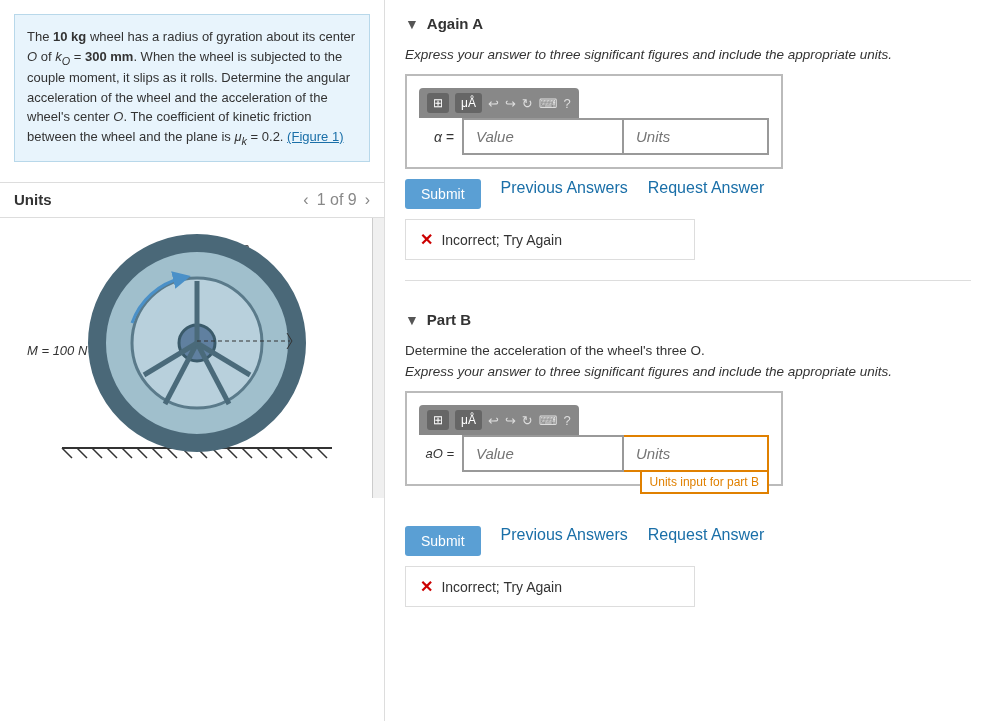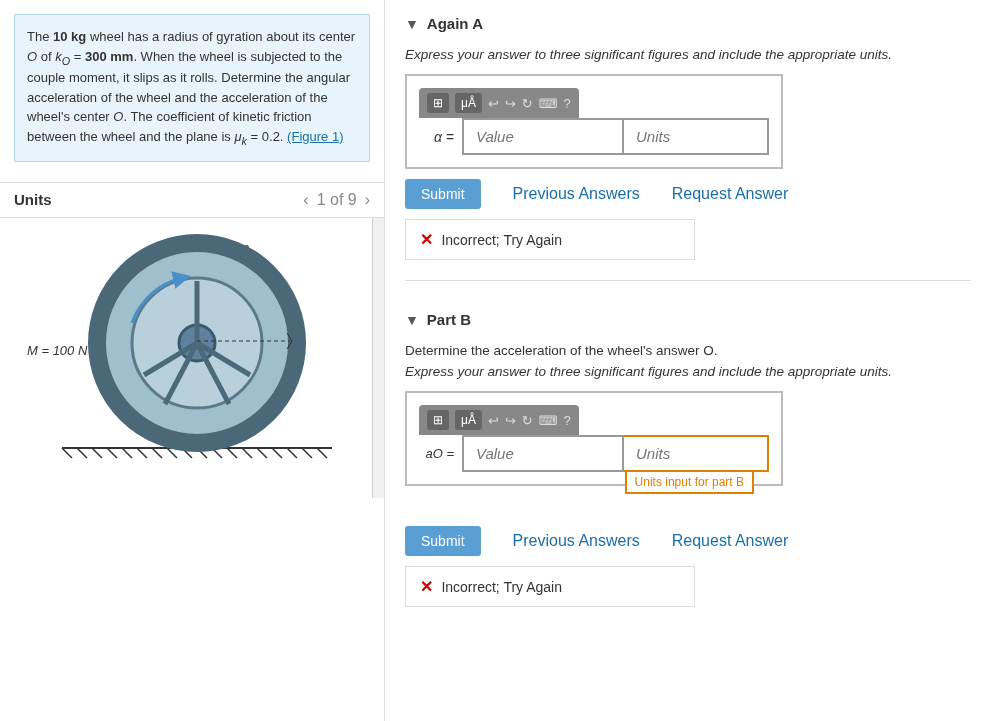--- a/index.html
+++ b/index.html
@@ -22,27 +22,27 @@
     .part-description { font-size: 13.5px; color: #333; margin-bottom: 6px; }
     .part-instruction { font-size: 13.5px; color: #333; margin-bottom: 12px; font-style: italic; }
     .input-toolbar { display: flex; align-items: center; gap: 6px; background: #888; padding: 5px 8px; border-radius: 4px 4px 0 0; width: fit-content; }
     .toolbar-btn { background: #666; border: none; border-radius: 3px; padding: 3px 6px; cursor: pointer; color: white; font-size: 12px; display: flex; align-items: center; gap: 2px; }
     .toolbar-icon { font-size: 13px; color: #eee; cursor: pointer; }
     .input-row { display: flex; align-items: center; gap: 0; margin-top: 0; }
     .input-label { font-size: 14px; margin-right: 8px; min-width: 35px; text-align: right; font-style: italic; }
     .value-input { border: 2px solid #999; padding: 8px 12px; font-size: 15px; color: #aaa; font-style: italic; width: 162px; outline: none; }
     .units-input { border: 2px solid #e08000; padding: 8px 12px; font-size: 15px; color: #aaa; font-style: italic; width: 145px; outline: none; border-left: none; }
     .units-input-normal { border: 2px solid #999; padding: 8px 12px; font-size: 15px; color: #aaa; font-style: italic; width: 145px; outline: none; border-left: none; }
-    .action-row { display: flex; align-items: center; gap: 12px; margin-bottom: 10px; }
+    .action-row { display: flex; align-items: flex-start; gap: 0; margin-bottom: 10px; }
     .submit-btn { background: #5a9fd4; color: white; border: none; padding: 7px 16px; border-radius: 3px; cursor: pointer; font-size: 14px; }
     .link-btn { color: #1a6fa8; text-decoration: none; font-size: 16px; cursor: pointer; background: none; border: none; padding-left: 20px; }
     .error-box { border: 1px solid #ddd; padding: 10px 14px; display: flex; align-items: center; gap: 8px; font-size: 14px; background: #fff; max-width: 290px; }
     .error-x { color: #cc0000; font-size: 16px; font-weight: bold; }
     .divider { border: none; border-top: 1px solid #ddd; margin: 10px 0 15px 0; }
-    .tooltip-box { position: absolute; background: white; border: 2px solid #e08000; padding: 3px 8px; font-size: 12px; color: #e08000; bottom: -22px; right: 15px; white-space: nowrap; z-index: 10; }
+    .tooltip-box { position: absolute; background: white; border: 2px solid #e08000; padding: 3px 8px; font-size: 12px; color: #e08000; bottom: -22px; right: 0; white-space: nowrap; z-index: 10; }
     .units-wrapper { position: relative; display: inline-block; }
     .scrollbar-area { position: relative; }
     .left-scroll { position: absolute; right: 0; top: 0; width: 12px; background: #f0f0f0; border-left: 1px solid #ccc; height: 100%; }
   </style>
 </head>
 <body>
 
 <div class="layout">
 
   <div class="left-panel">
@@ -168,21 +168,21 @@
       </div>
     </div>
 
     <hr class="divider">
 
     <div class="part-section">
       <div class="part-header">
         <span class="collapse-arrow">▼</span>
         <span class="part-title">Part B</span>
       </div>
-      <p class="part-description">Determine the acceleration of the wheel's answer O.</p>
+      <p class="part-description">Determine the acceleration of the wheel's three O.</p>
       <p class="part-instruction">Express your answer to three significant figures and include the appropriate units.</p>
 
       
       <div style="border: 2px solid #bbb; padding: 12px; display: inline-block; margin-bottom: 10px;">
         
         <div class="input-toolbar">
           <button class="toolbar-btn">
             <span>⊞</span>
           </button>
           <button class="toolbar-btn">

